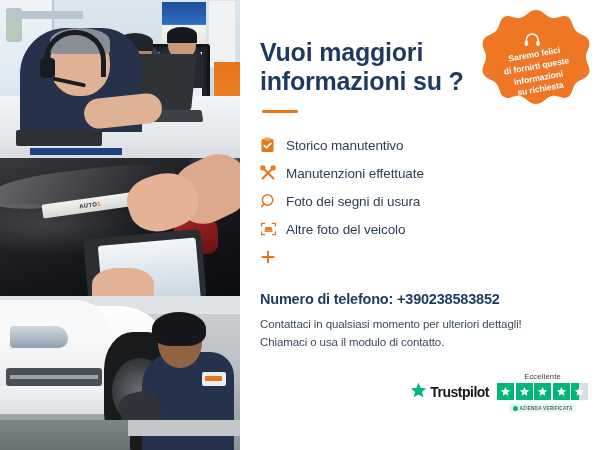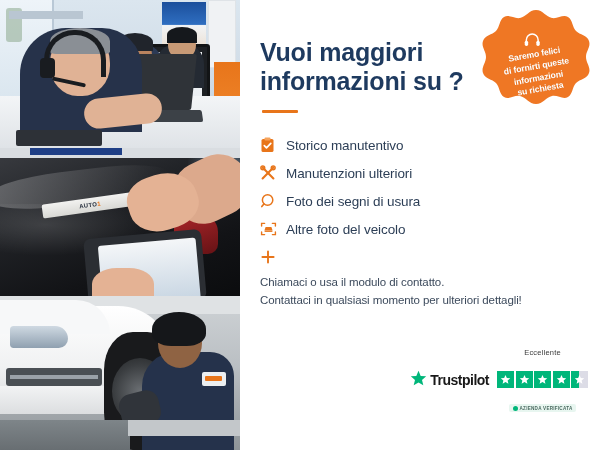--- a/index.html
+++ b/index.html
@@ -409,21 +409,21 @@
   .tp-word {
     color: #191919;
     font-size: 14px;
     font-weight: bold;
     letter-spacing: -0.5px;
   }
   .tp-right {
     display: flex;
     flex-direction: column;
     align-items: center;
-    gap: 14px;
+    gap: 2px;
     text-align: right;
   }
   .tp-rating-label {
     color: #3b3b3b;
     font-size: 7.5px;
     letter-spacing: .2px;
   }
   .tp-stars {
     display: flex;
     gap: 1.5px;
@@ -557,21 +557,21 @@
         <span class="feature-icon">
           <svg width="16" height="16" viewBox="0 0 16 16">
             <g stroke="#e8751a" stroke-width="2.1" stroke-linecap="round">
               <line x1="2.6" y1="2.6" x2="13.4" y2="13.4"></line>
               <line x1="13.4" y1="2.6" x2="2.6" y2="13.4"></line>
             </g>
             <circle cx="2.8" cy="2.8" r="1.9" fill="none" stroke="#e8751a" stroke-width="1.5"></circle>
             <circle cx="13.2" cy="2.8" r="1.9" fill="none" stroke="#e8751a" stroke-width="1.5"></circle>
           </svg>
         </span>
-        <span class="feature-label">Manutenzioni ulteriori</span>
+        <span class="feature-label">Manutenzioni effettuate</span>
       </li>
 
       <li class="feature-item">
         <span class="feature-icon">
           <svg width="16" height="16" viewBox="0 0 16 16">
             <circle cx="7.6" cy="7" r="5.2" fill="none" stroke="#e8751a" stroke-width="1.5"></circle>
             <line x1="3.9" y1="10.9" x2="1.8" y2="13.6" stroke="#e8751a" stroke-width="1.6" stroke-linecap="round"></line>
           </svg>
         </span>
         <span class="feature-label">Foto dei segni di usura</span>
@@ -599,24 +599,28 @@
             <g stroke="#e8751a" stroke-width="1.9" stroke-linecap="round">
               <line x1="8" y1="2.4" x2="8" y2="13.6"></line>
               <line x1="2.4" y1="8" x2="13.6" y2="8"></line>
             </g>
           </svg>
         </span>
       </li>
 
     </ul>
 
+    <div class="phone-line">
+      <span>Numero di telefono:</span>
+      <span>+390238583852</span>
+    </div>
 
     <div class="contact-text">
+      <span>Contattaci in qualsiasi momento per ulteriori dettagli!</span>
       <span>Chiamaci o usa il modulo di contatto.</span>
-      <span>Contattaci in qualsiasi momento per ulteriori dettagli!</span>
     </div>
 
     <div class="badge">
       <svg width="112" height="112" viewBox="0 0 112 112">
         <path d="M56 2
                  C63 2 66 9 72 10 C78 11 83 6 88 9 C93 12 92 19 96 23
                  C100 27 107 27 109 33 C111 39 106 43 106 49
                  C106 55 111 59 109 65 C107 71 100 71 96 75
                  C92 79 93 86 88 89 C83 92 78 87 72 88
                  C66 89 63 96 56 96 C49 96 46 89 40 88

